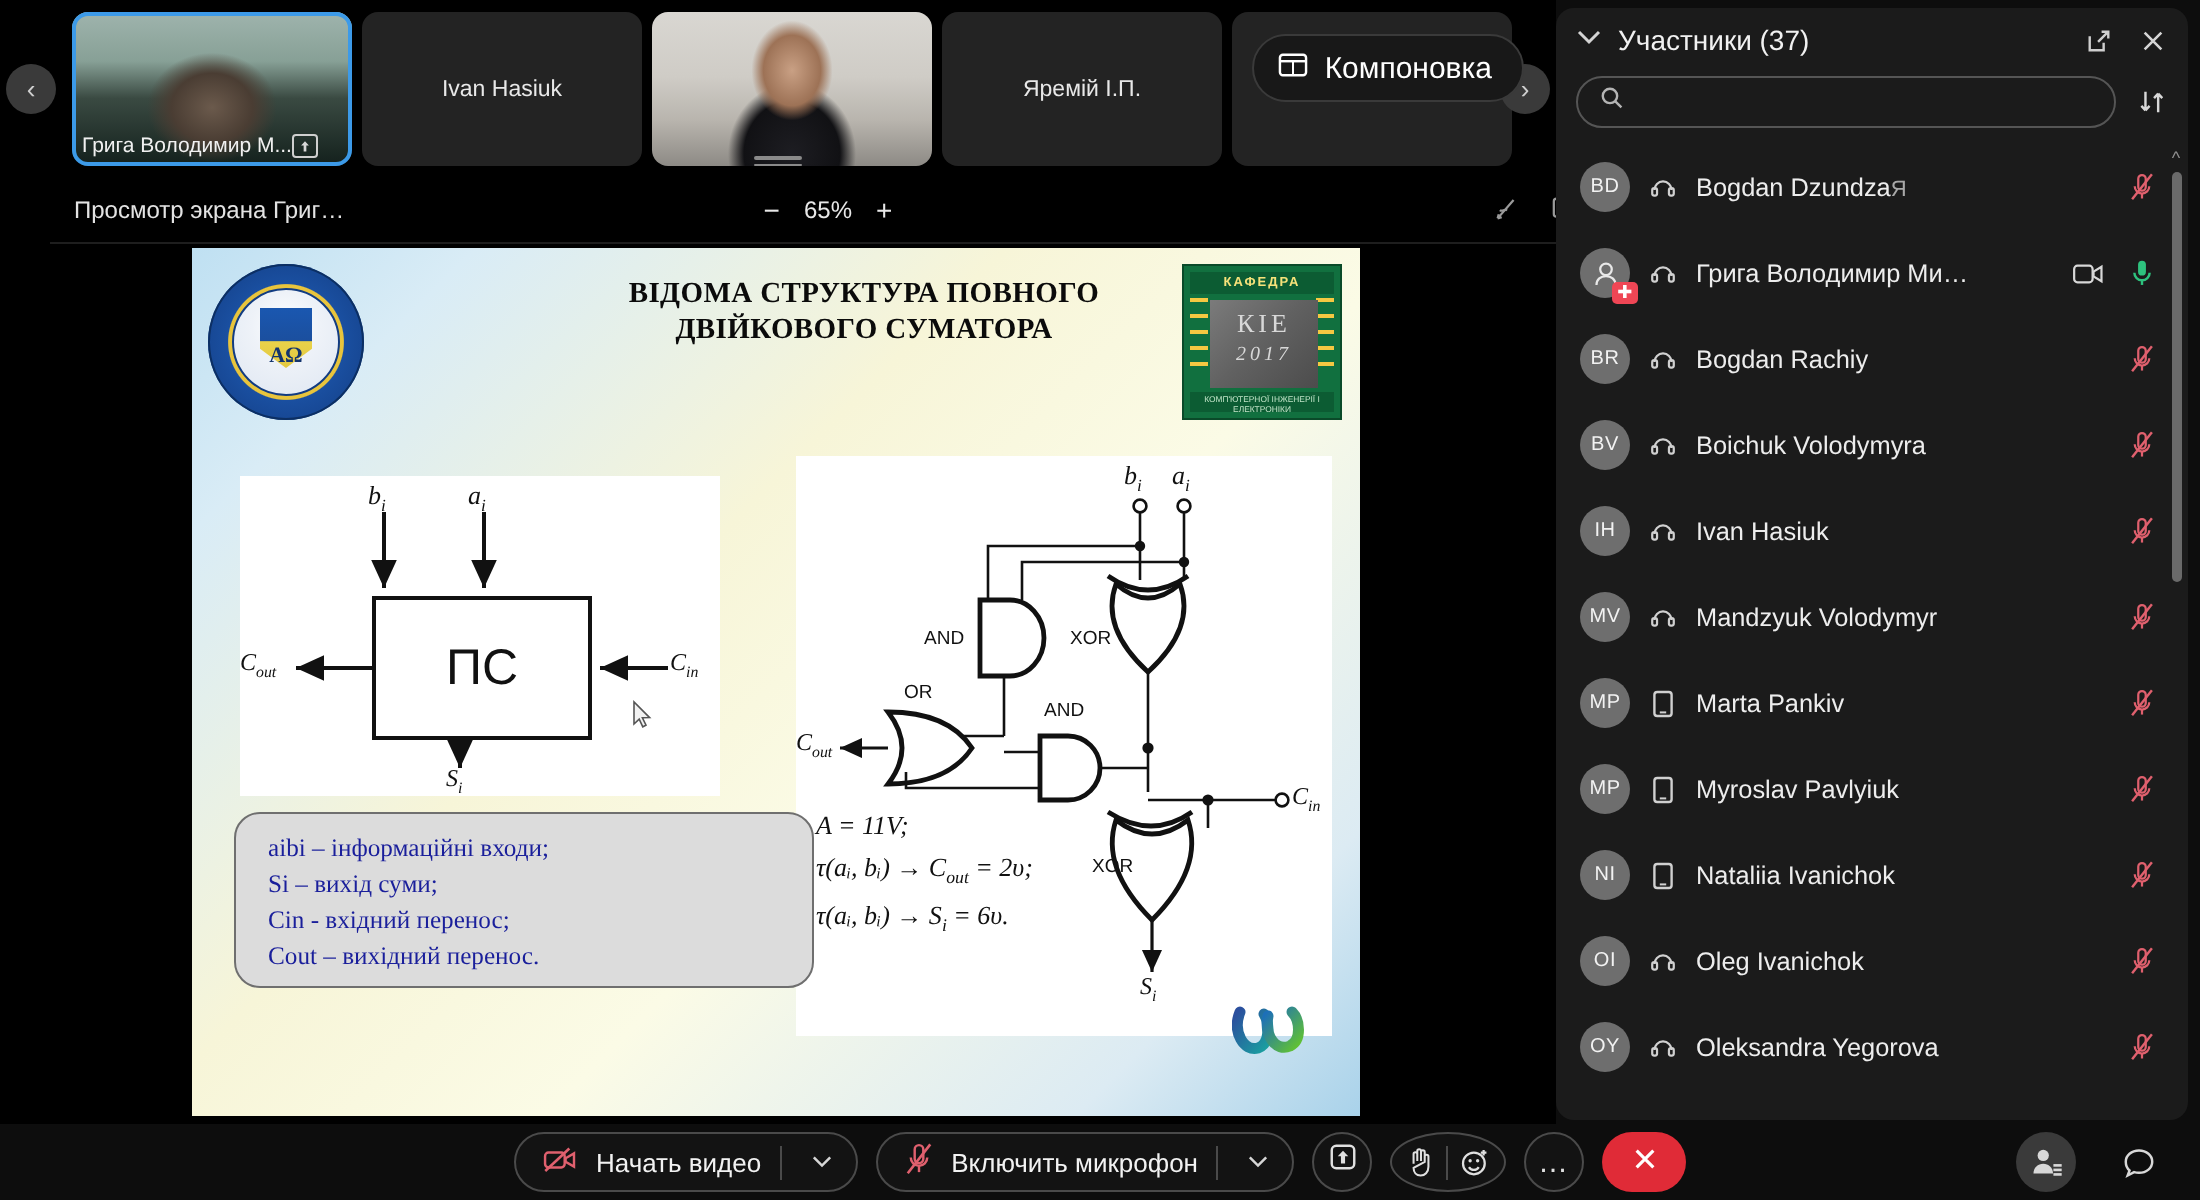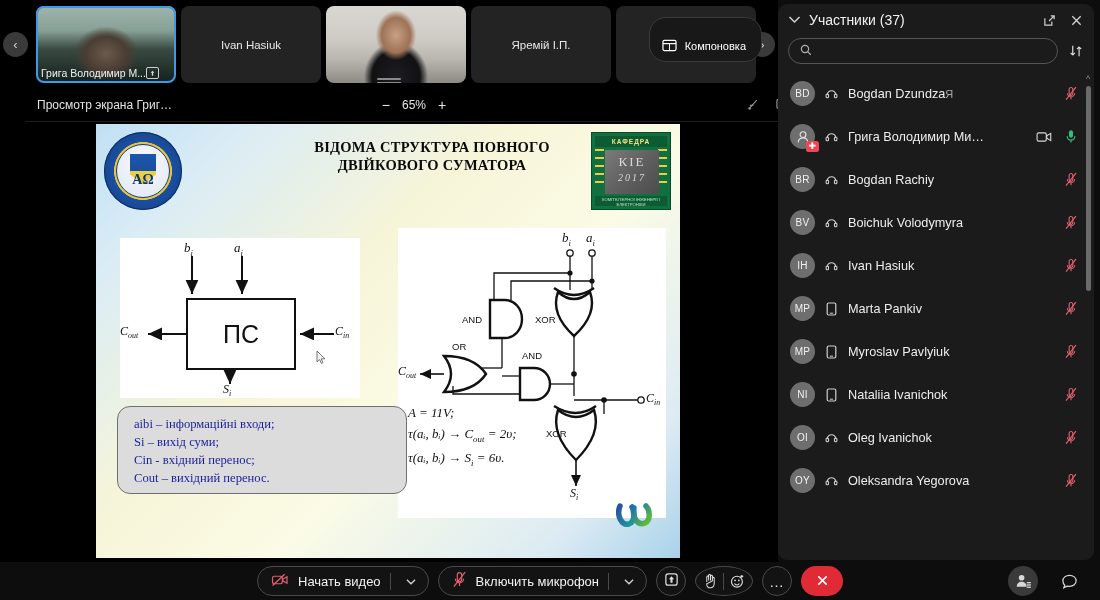--- a/index.html
+++ b/index.html
@@ -58,21 +58,21 @@
   }
   .vid-b {
     background:
       radial-gradient(ellipse 26px 32px at 50% 38%, #c9a084 0%, #9d7256 55%, rgba(0,0,0,0) 78%),
       radial-gradient(ellipse 40px 44px at 50% 92%, #1d1d22 0%, #111114 60%, rgba(0,0,0,0) 80%),
       linear-gradient(180deg, #d9d7d2 0%, #cfccc6 42%, #b9b5ae 70%, #8d8a85 100%);
   }
   #layout-btn {
     position: absolute; right: 16px; top: 17px; z-index: 8;
     background: #181818; border: 1px solid #3a3a3a; border-radius: 17px;
-    color: #fff; font-size: 11px; padding: 20px 15px 7px 12px;
+    color: #fff; font-size: 15px; padding: 7px 15px 7px 12px;
     display: flex; align-items: center; gap: 8px; cursor: pointer;
   }
   #strip-handle {
     position: absolute; left: 50%; transform: translateX(-50%); bottom: 3px;
     width: 24px; height: 7px; cursor: ns-resize;
   }
   #strip-handle i { display: block; height: 1.5px; background: #8a8a8a; margin-bottom: 2px; border-radius: 1px; }
 
   
   #zoombar {
@@ -118,21 +118,21 @@
     background: radial-gradient(circle at 50% 35%, #ffffff 0%, #eef2f8 40%, #dfe7f2 100%);
     border: 1.5px solid #123c82;
   }
   #seal .shield {
     position: absolute; left: 26px; top: 22px; width: 26px; height: 30px;
     background: linear-gradient(180deg,#1a57b0 0%, #1b4f9e 55%, #e9d24a 56%, #e3c83f 100%);
     clip-path: polygon(0 0, 100% 0, 100% 68%, 50% 100%, 0 68%);
   }
   #seal .ao {
     position: absolute; left: 0; right: 0; top: 40px; text-align: center;
-    font-family: "Liberation Serif", serif; font-size: 14px; font-weight: bold; color: #13346e;
+    font-family: "Liberation Serif", serif; font-size: 11px; font-weight: bold; color: #13346e;
   }
   
   #kie {
     position: absolute; right: 9px; top: 8px; width: 80px; height: 78px;
     background: #11703f; border: 1px solid #0a4a29; padding: 3px;
   }
   #kie .kafedra {
     height: 11px; background: #0c5c33; color: #f6e27a; font-size: 6.5px;
     font-weight: bold; letter-spacing: 1px; text-align: center; line-height: 11px;
   }
@@ -673,20 +673,41 @@
                 <svg width="14" height="15" viewBox="0 0 15 16">
                   <path d="M7.5 1.6 a2 2 0 0 1 2 2 v4.4 a2 2 0 0 1 -4 0 V3.6 a2 2 0 0 1 2 -2Z" fill="none" stroke="currentColor" stroke-width="1.2"></path>
                   <path d="M3.6 7.6 a3.9 3.9 0 0 0 7.8 0" fill="none" stroke="currentColor" stroke-width="1.2"></path>
                   <line x1="7.5" y1="11.6" x2="7.5" y2="14.2" stroke="currentColor" stroke-width="1.2"></line>
                   <line x1="2.2" y1="14.6" x2="12.8" y2="1.2" stroke="currentColor" stroke-width="1.3"></line>
                 </svg>
               </span>
             </span>
           </div>
           <div class="prow">
+            <span class="av">MV</span>
+            <span class="dev">
+              <svg width="13" height="13" viewBox="0 0 14 14">
+                <path d="M2.4 8.6 a4.6 4.6 0 1 1 9.2 0" fill="none" stroke="currentColor" stroke-width="1.2"></path>
+                <rect x="1.2" y="7.6" width="2.6" height="4" rx="1.1" fill="none" stroke="currentColor" stroke-width="1.2"></rect>
+                <rect x="10.2" y="7.6" width="2.6" height="4" rx="1.1" fill="none" stroke="currentColor" stroke-width="1.2"></rect>
+              </svg>
+            </span>
+            <span class="pname"><span class="nm">Mandzyuk Volodymyr</span></span>
+            <span class="ptail">
+              <span class="muted">
+                <svg width="14" height="15" viewBox="0 0 15 16">
+                  <path d="M7.5 1.6 a2 2 0 0 1 2 2 v4.4 a2 2 0 0 1 -4 0 V3.6 a2 2 0 0 1 2 -2Z" fill="none" stroke="currentColor" stroke-width="1.2"></path>
+                  <path d="M3.6 7.6 a3.9 3.9 0 0 0 7.8 0" fill="none" stroke="currentColor" stroke-width="1.2"></path>
+                  <line x1="7.5" y1="11.6" x2="7.5" y2="14.2" stroke="currentColor" stroke-width="1.2"></line>
+                  <line x1="2.2" y1="14.6" x2="12.8" y2="1.2" stroke="currentColor" stroke-width="1.3"></line>
+                </svg>
+              </span>
+            </span>
+          </div>
+          <div class="prow">
             <span class="av">MP</span>
             <span class="dev">
               <svg width="11" height="14" viewBox="0 0 11 14">
                 <rect x="1.2" y="1" width="8.6" height="12" rx="1.4" fill="none" stroke="currentColor" stroke-width="1.2"></rect>
                 <line x1="3.9" y1="11.2" x2="7.1" y2="11.2" stroke="currentColor" stroke-width="1"></line>
               </svg>
             </span>
             <span class="pname"><span class="nm">Marta Pankiv</span></span>
             <span class="ptail">
               <span class="muted">

